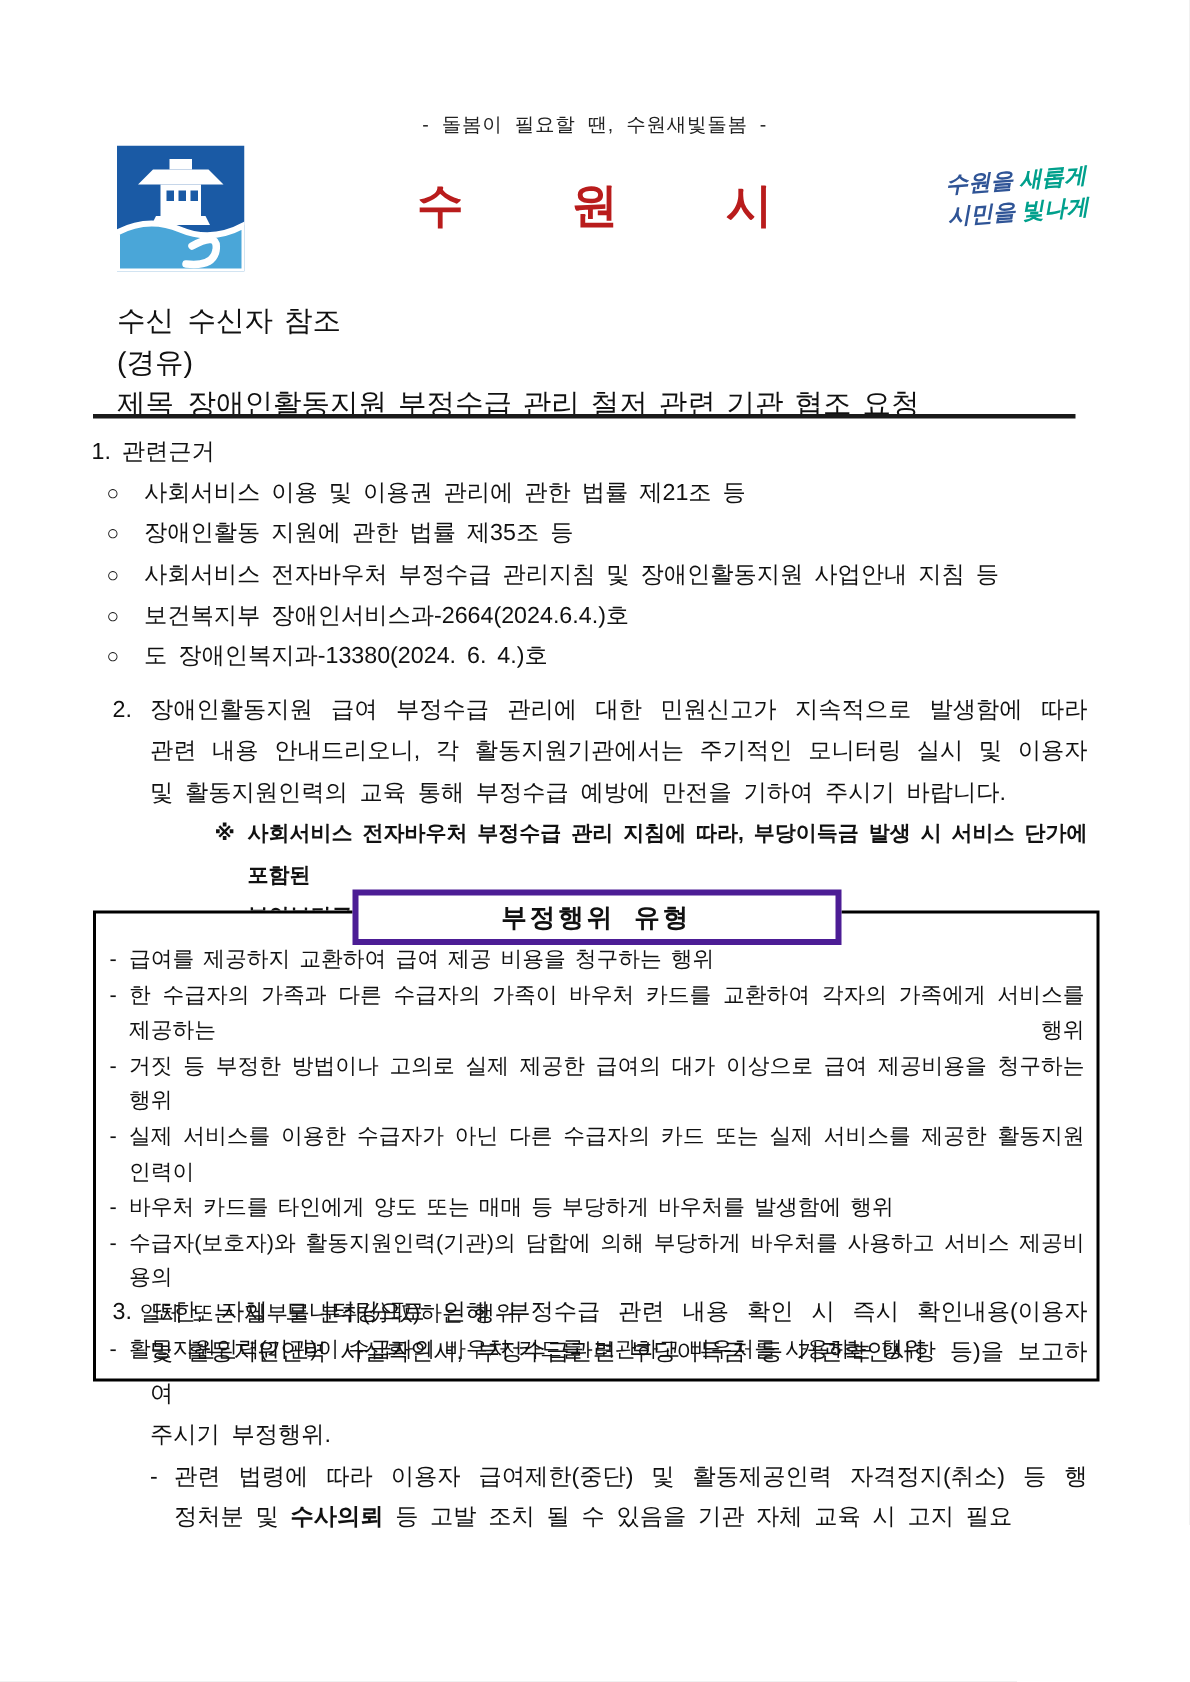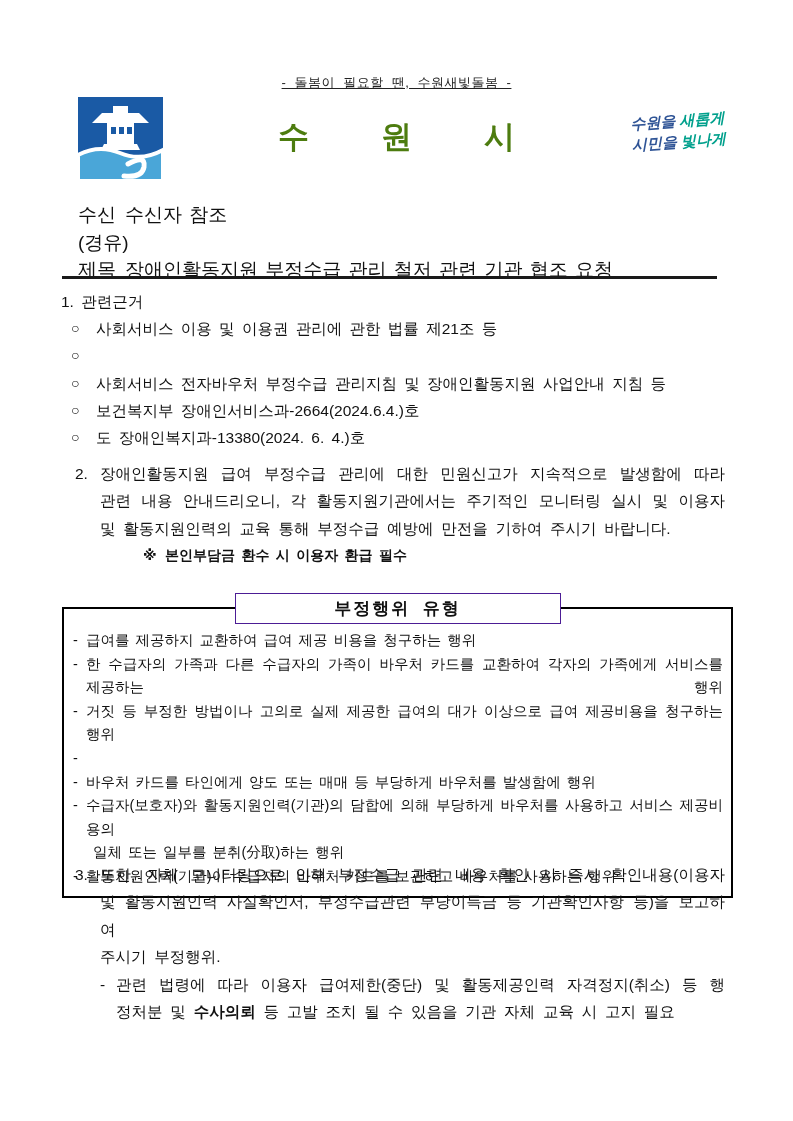--- a/index.html
+++ b/index.html
@@ -5,26 +5,26 @@
   html,body { margin:0; padding:0; background:#e8e8e8; }
   .page {
     position:relative; width:793px; height:1121px; margin:0 auto;
     background:#ffffff; color:#111;
     font-family:"Liberation Sans","DejaVu Sans",sans-serif;
     overflow:hidden;
   }
   
   .slogan-top {
     position:absolute; top:74px; left:0; width:100%;
-    text-align:center; font-size:13px; color:#222; word-spacing:4px; letter-spacing:0.5px;text-decoration:underline;
+    text-align:center; font-size:13px; color:#222; word-spacing:4px; letter-spacing:0.5px;
   }
   .logo { position:absolute; top:97px; left:78px; width:85px; height:84px; }
   .doc-title {
     position:absolute; top:116px; left:0; width:100%;
-    text-align:center; font-size:31px; font-weight:bold; color:#4d7c0f;
+    text-align:center; font-size:31px; font-weight:bold; color:#b91c1c;
     letter-spacing:72px; text-indent:72px; white-space:nowrap;
   }
   .brand {
     position:absolute; top:109px; left:631px; width:120px;
     font-size:15px; font-weight:bold; font-style:italic; line-height:21px;
     transform:rotate(-4deg); white-space:nowrap;
   }
   .b-blue { color:#2f5496; }
   .b-teal { color:#00a08c; }
   
@@ -44,21 +44,21 @@
   .sec2 { position:absolute; top:460px; left:75px; width:650px; font-size:15.5px; line-height:27.4px; word-spacing:3.5px; }
   .note { display:flex; margin-left:43px; font-weight:bold; font-size:14px; word-spacing:2.5px; }
   .note .marker { width:22px; flex:none; }
   
   .fraud-box {
     position:absolute; top:607px; left:62px; width:671px; box-sizing:border-box;
     border:2px solid #000; background:#fff; padding:20px 8px 7px 9px;
   }
   .fraud-title {
     position:absolute; top:-16px; left:50%; transform:translateX(-50%);
-    width:326px; box-sizing:border-box; background:#fff; border:1px solid #4c1d95;
+    width:326px; box-sizing:border-box; background:#fff; border:4px solid #4c1d95;
     text-align:center; font-size:17px; font-weight:bold; padding:3px 0;
     letter-spacing:2px; word-spacing:6px;
   }
   .fb-item { display:flex; font-size:14.5px; line-height:23.6px; word-spacing:2px; }
   .fb-item .dash { width:13px; flex:none; }
   .fb-cont { padding-left:7px; }
   
   .sec3 { position:absolute; top:861px; left:75px; width:650px; font-size:15.5px; line-height:27.4px; word-spacing:3.5px; }
   .sub { display:flex; }
   .sub .dash { width:16px; flex:none; }
@@ -112,20 +112,21 @@
   <div class="hr"></div>
 
   <div class="sec1">
     <div>1. 관련근거</div>
     <div class="li">
       <span class="bullet">○</span>
       <span>사회서비스 이용 및 이용권 관리에 관한 법률 제21조 등</span>
     </div>
     <div class="li">
       <span class="bullet">○</span>
+      <span>장애인활동 지원에 관한 법률 제35조 등</span>
     </div>
     <div class="li">
       <span class="bullet">○</span>
       <span>사회서비스 전자바우처 부정수급 관리지침 및 장애인활동지원 사업안내 지침 등</span>
     </div>
     <div class="li">
       <span class="bullet">○</span>
       <span>보건복지부 장애인서비스과-2664(2024.6.4.)호</span>
     </div>
     <div class="li">
@@ -136,20 +137,21 @@
 
   <div class="sec2 para">
     <span class="num">2.</span>
     <div class="lines">
       <div class="j">장애인활동지원 급여 부정수급 관리에 대한 민원신고가 지속적으로 발생함에 따라</div>
       <div class="j">관련 내용 안내드리오니, 각 활동지원기관에서는 주기적인 모니터링 실시 및 이용자</div>
       <div>및 활동지원인력의 교육 통해 부정수급 예방에 만전을 기하여 주시기 바랍니다.</div>
       <div class="note">
         <span class="marker">※</span>
         <div class="lines">
+          <div class="j">사회서비스 전자바우처 부정수급 관리 지침에 따라, 부당이득금 발생 시 서비스 단가에 포함된</div>
           <div>본인부담금 환수 시 이용자 환급 필수</div>
         </div>
       </div>
     </div>
   </div>
 
   <div class="fraud-box">
     <div class="fraud-title">부정행위 유형</div>
 
     <div class="fb-item">
@@ -166,20 +168,21 @@
     </div>
     <div class="fb-item">
       <span class="dash">-</span>
       <div class="lines">
           <div class="j">거짓 등 부정한 방법이나 고의로 실제 제공한 급여의 대가 이상으로 급여 제공비용을 청구하는 행위</div>
         </div>
     </div>
     <div class="fb-item">
       <span class="dash">-</span>
       <div class="lines">
+        <div class="j">실제 서비스를 이용한 수급자가 아닌 다른 수급자의 카드 또는 실제 서비스를 제공한 활동지원인력이</div>
       </div>
     </div>
     <div class="fb-item">
       <span class="dash">-</span>
       <div class="lines">
           <div>바우처 카드를 타인에게 양도 또는 매매 등 부당하게 바우처를 발생함에 행위</div>
         </div>
     </div>
     <div class="fb-item">
       <span class="dash">-</span>

